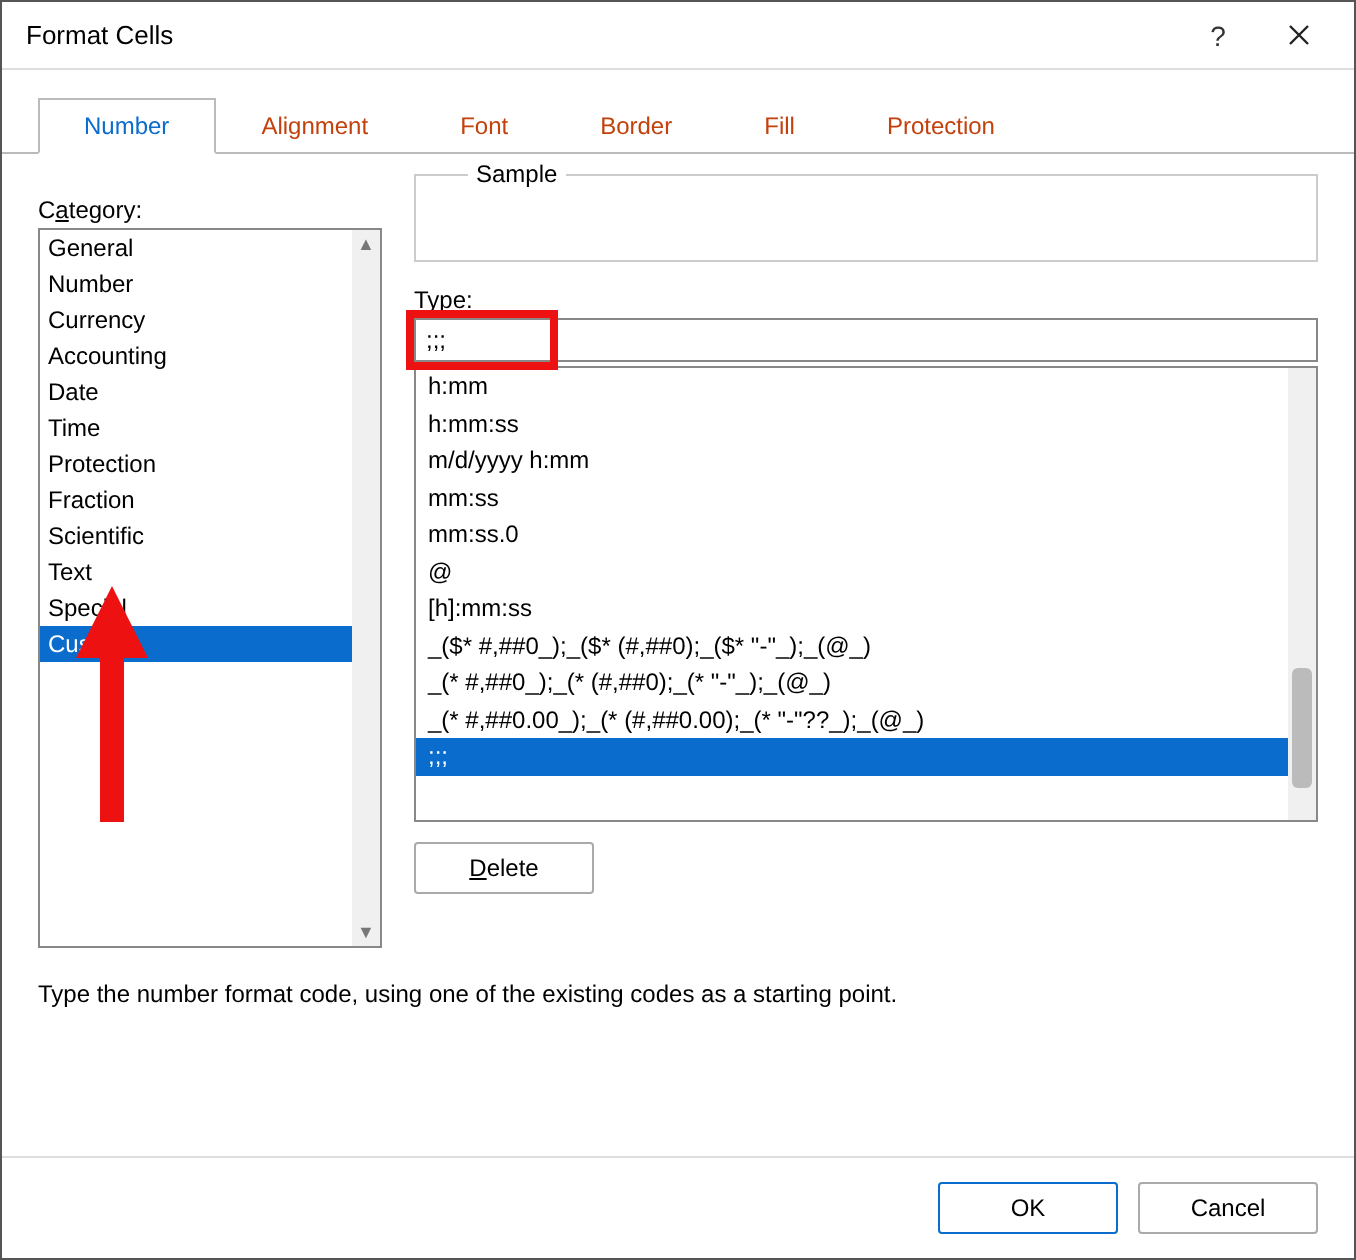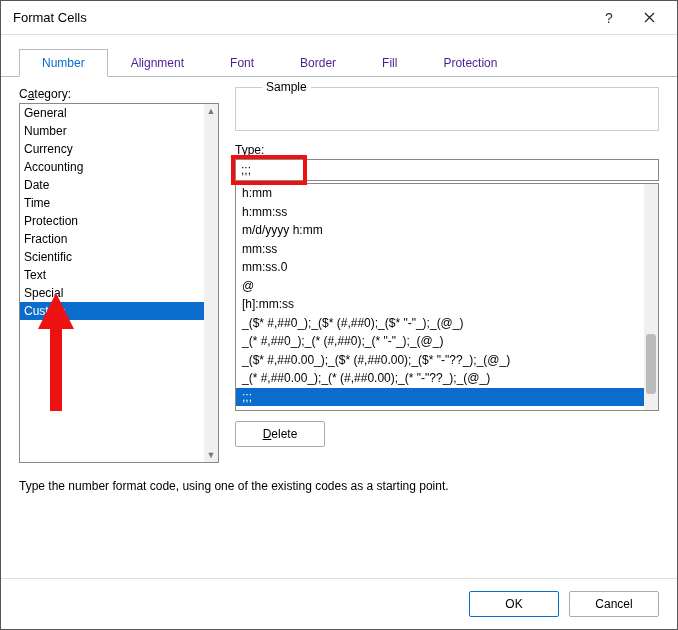--- a/index.html
+++ b/index.html
@@ -43,39 +43,39 @@
     padding: 14px 18px 0 18px;
     border-bottom: 1px solid #bbb;
     gap: 0;
   }
   .tab {
     padding: 6px 22px 6px 22px;
     font-size: 12px;
     border: 1px solid transparent;
     border-bottom: none;
     position: relative;
-    color: #4c1d95;
+    color: #c2410c;
   }
   .tab.active {
     border: 1px solid #bbb;
     border-bottom: 1px solid #fff;
     background: #fff;
     margin-bottom: -1px;
     color: #0a6ccc;
   }
   .content {
     flex: 1;
     padding: 10px 18px 10px 18px;
     position: relative;
   }
   .label { font-size: 12px; margin-bottom: 2px; display:block;}
   .underline { text-decoration: underline; }
   .row { display: flex; gap: 16px; }
   .col { display: flex; flex-direction: column; }
-  .category-col { width: 200px; }
+  .category-col { width: 172px; margin-top: 11px; }
   .right-col { flex: 1; }
   .listbox {
     border: 1px solid #888;
     height: 360px;
     background: #fff;
     position: relative;
     overflow: hidden;
     display: flex;
   }
   .listbox .items { flex:1; overflow:hidden; }
@@ -241,21 +241,20 @@
           <div class="tl-items">
             <div class="tl-item"><span>h:mm</span></div>
             <div class="tl-item"><span>h:mm:ss</span></div>
             <div class="tl-item"><span>m/d/yyyy h:mm</span></div>
             <div class="tl-item"><span>mm:ss</span></div>
             <div class="tl-item"><span>mm:ss.0</span></div>
             <div class="tl-item"><span>@</span></div>
             <div class="tl-item"><span>[h]:mm:ss</span></div>
             <div class="tl-item"><span>_($* #,##0_);_($* (#,##0);_($* "-"_);_(@_)</span></div>
             <div class="tl-item"><span>_(* #,##0_);_(* (#,##0);_(* "-"_);_(@_)</span></div>
-            <div class="tl-item"><span>_($* #,##0.00_);_($* (#,##0.00);_($* "-"??_);_(@_)</span></div>
             <div class="tl-item"><span>_(* #,##0.00_);_(* (#,##0.00);_(* "-"??_);_(@_)</span></div>
             <div class="tl-item selected"><span>;;;</span></div>
           </div>
           <div class="scrollbar">
             <div class="thumb"></div>
           </div>
         </div>
 
         <div class="delete-row">
           <button class="btn"><span></span><span class="underline">D</span><span>elete</span></button>

